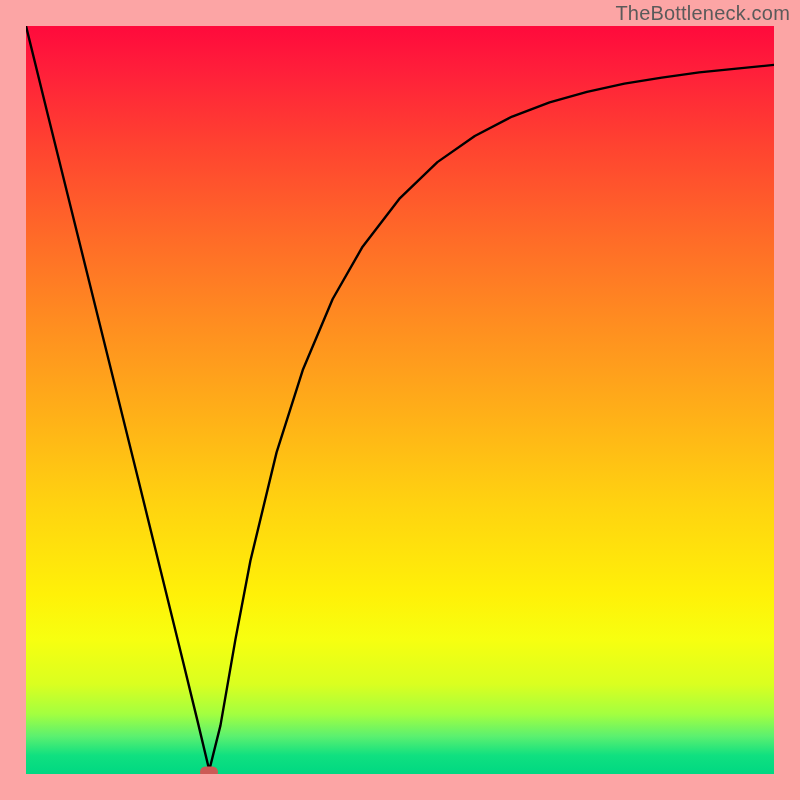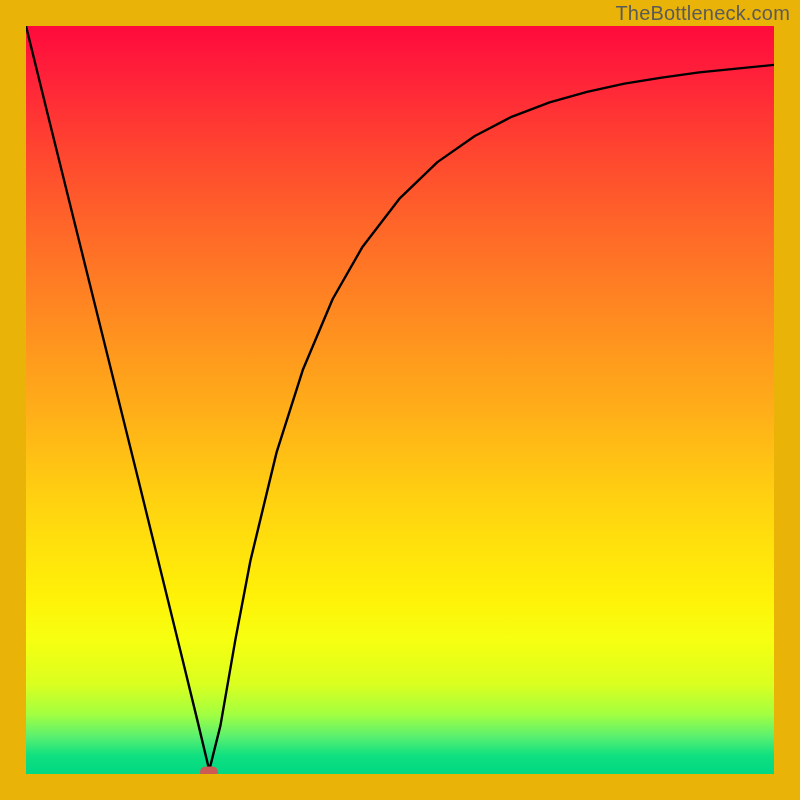--- a/index.html
+++ b/index.html
@@ -8,21 +8,21 @@
     width: 800px;
     height: 800px;
     background: #000;
     font-family: Arial, Helvetica, sans-serif;
     overflow: hidden;
   }
   .frame {
     position: relative;
     width: 800px;
     height: 800px;
-    background: #eab308;
+    background: #fca5a5;
   }
   .plot {
     position: absolute;
     left: 26px;
     top: 26px;
     width: 748px;
     height: 748px;
     overflow: hidden;
   }
   .gradient {

